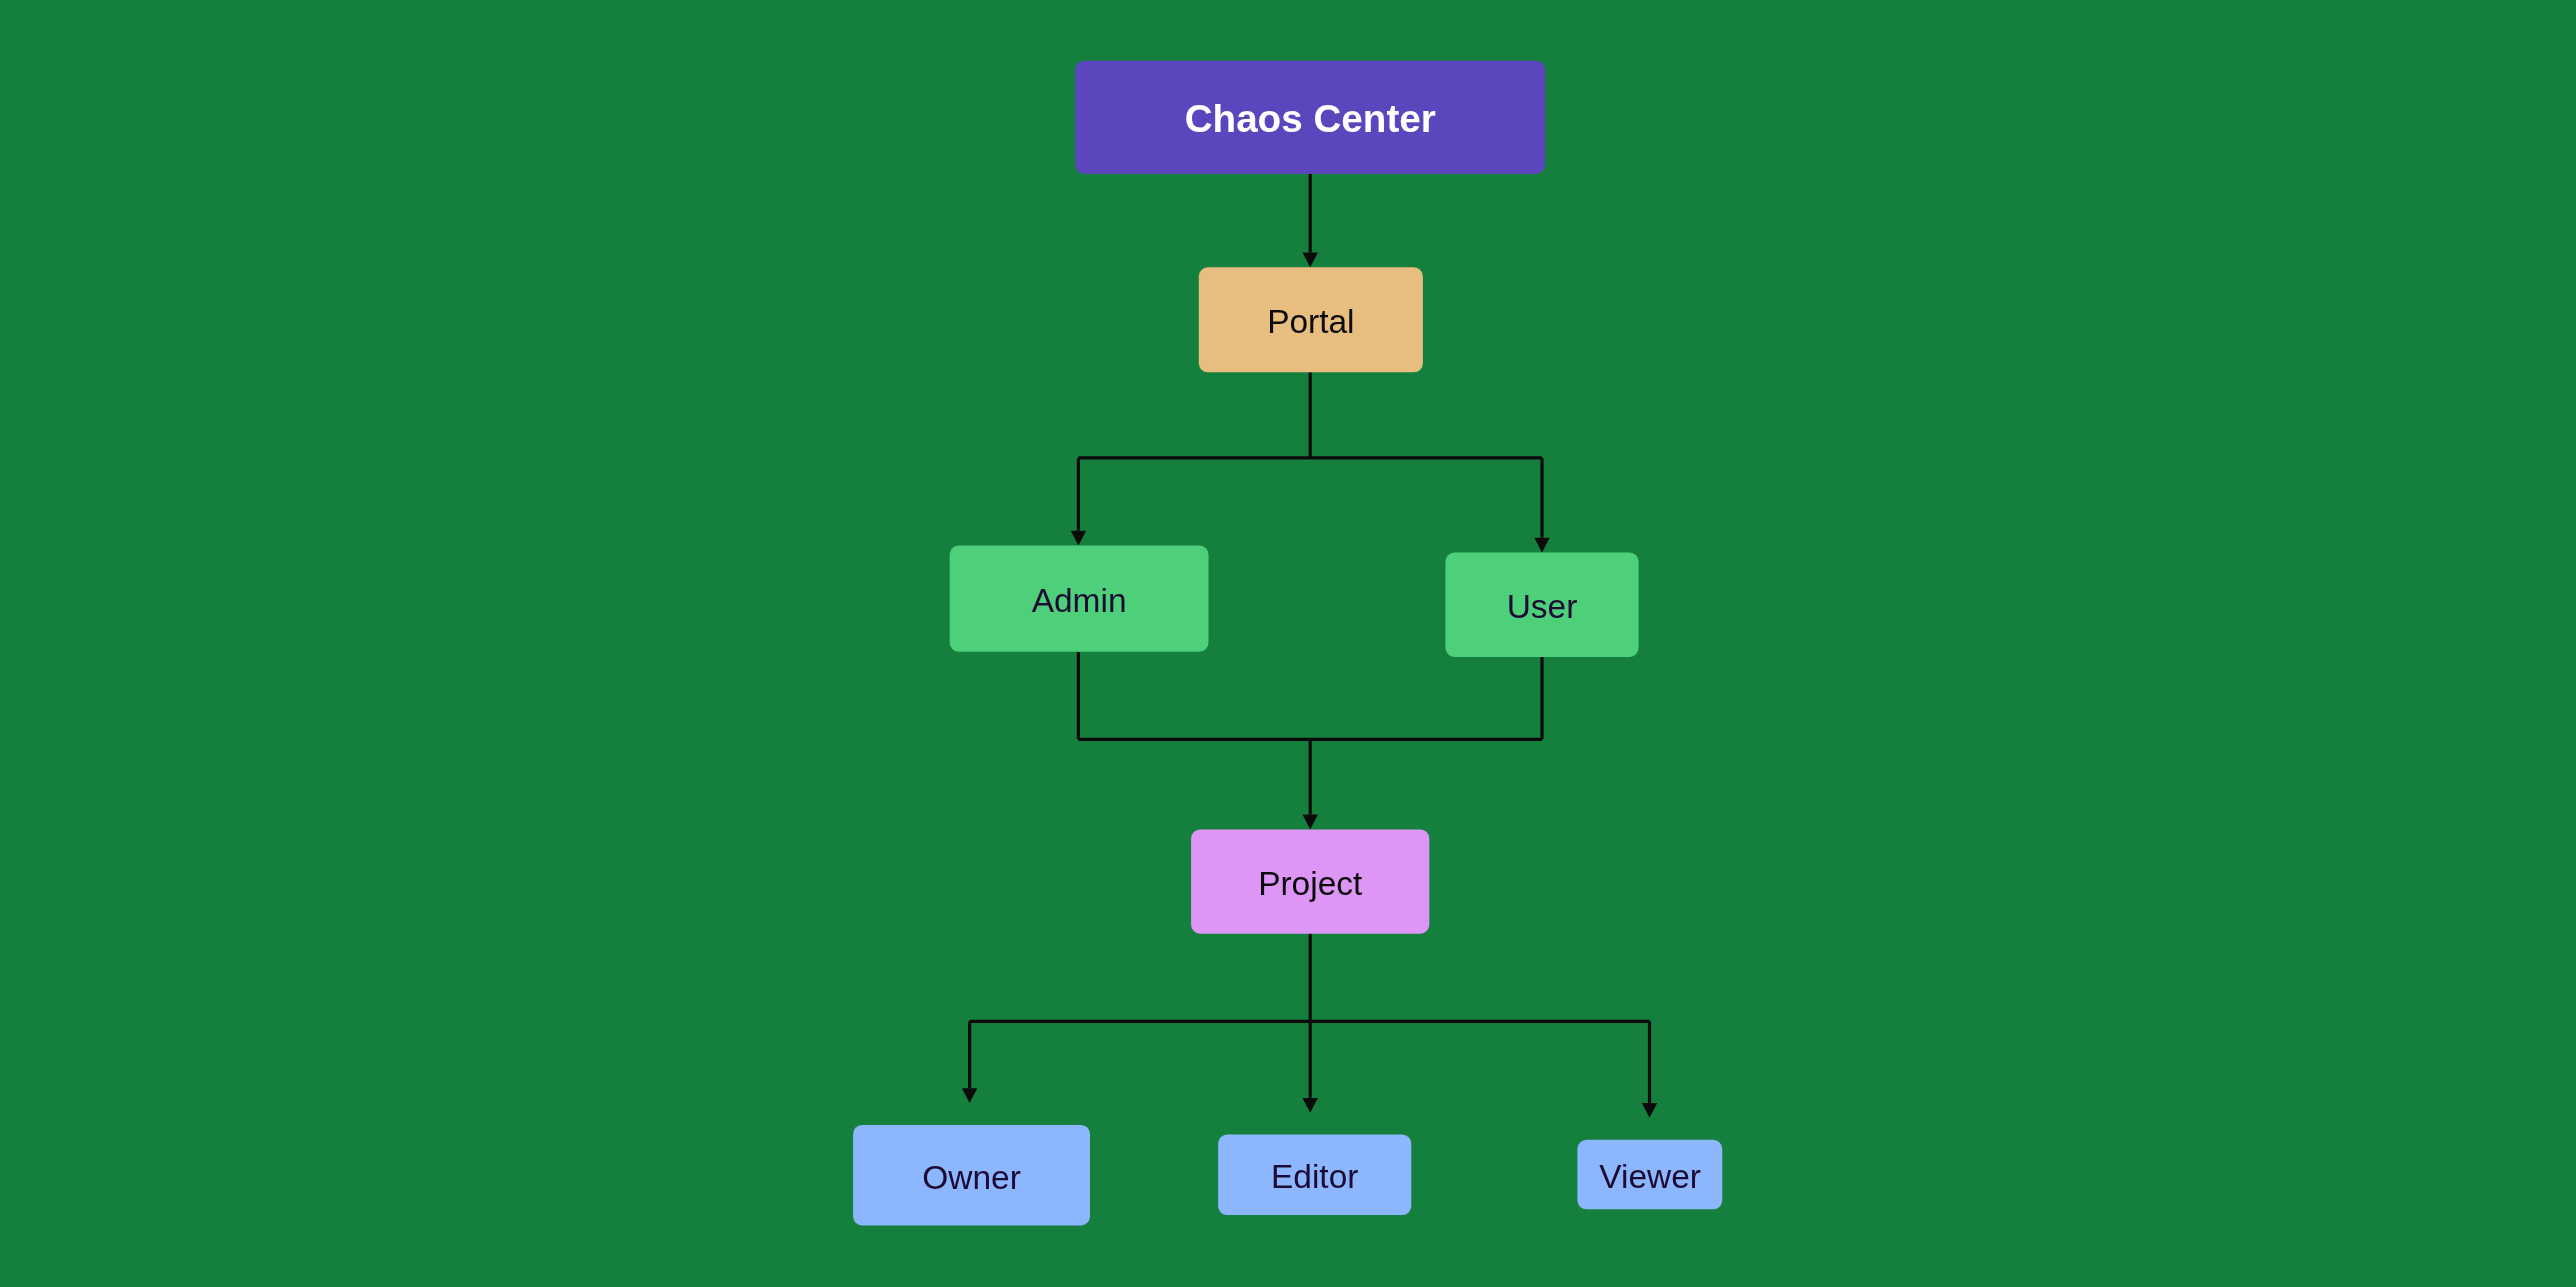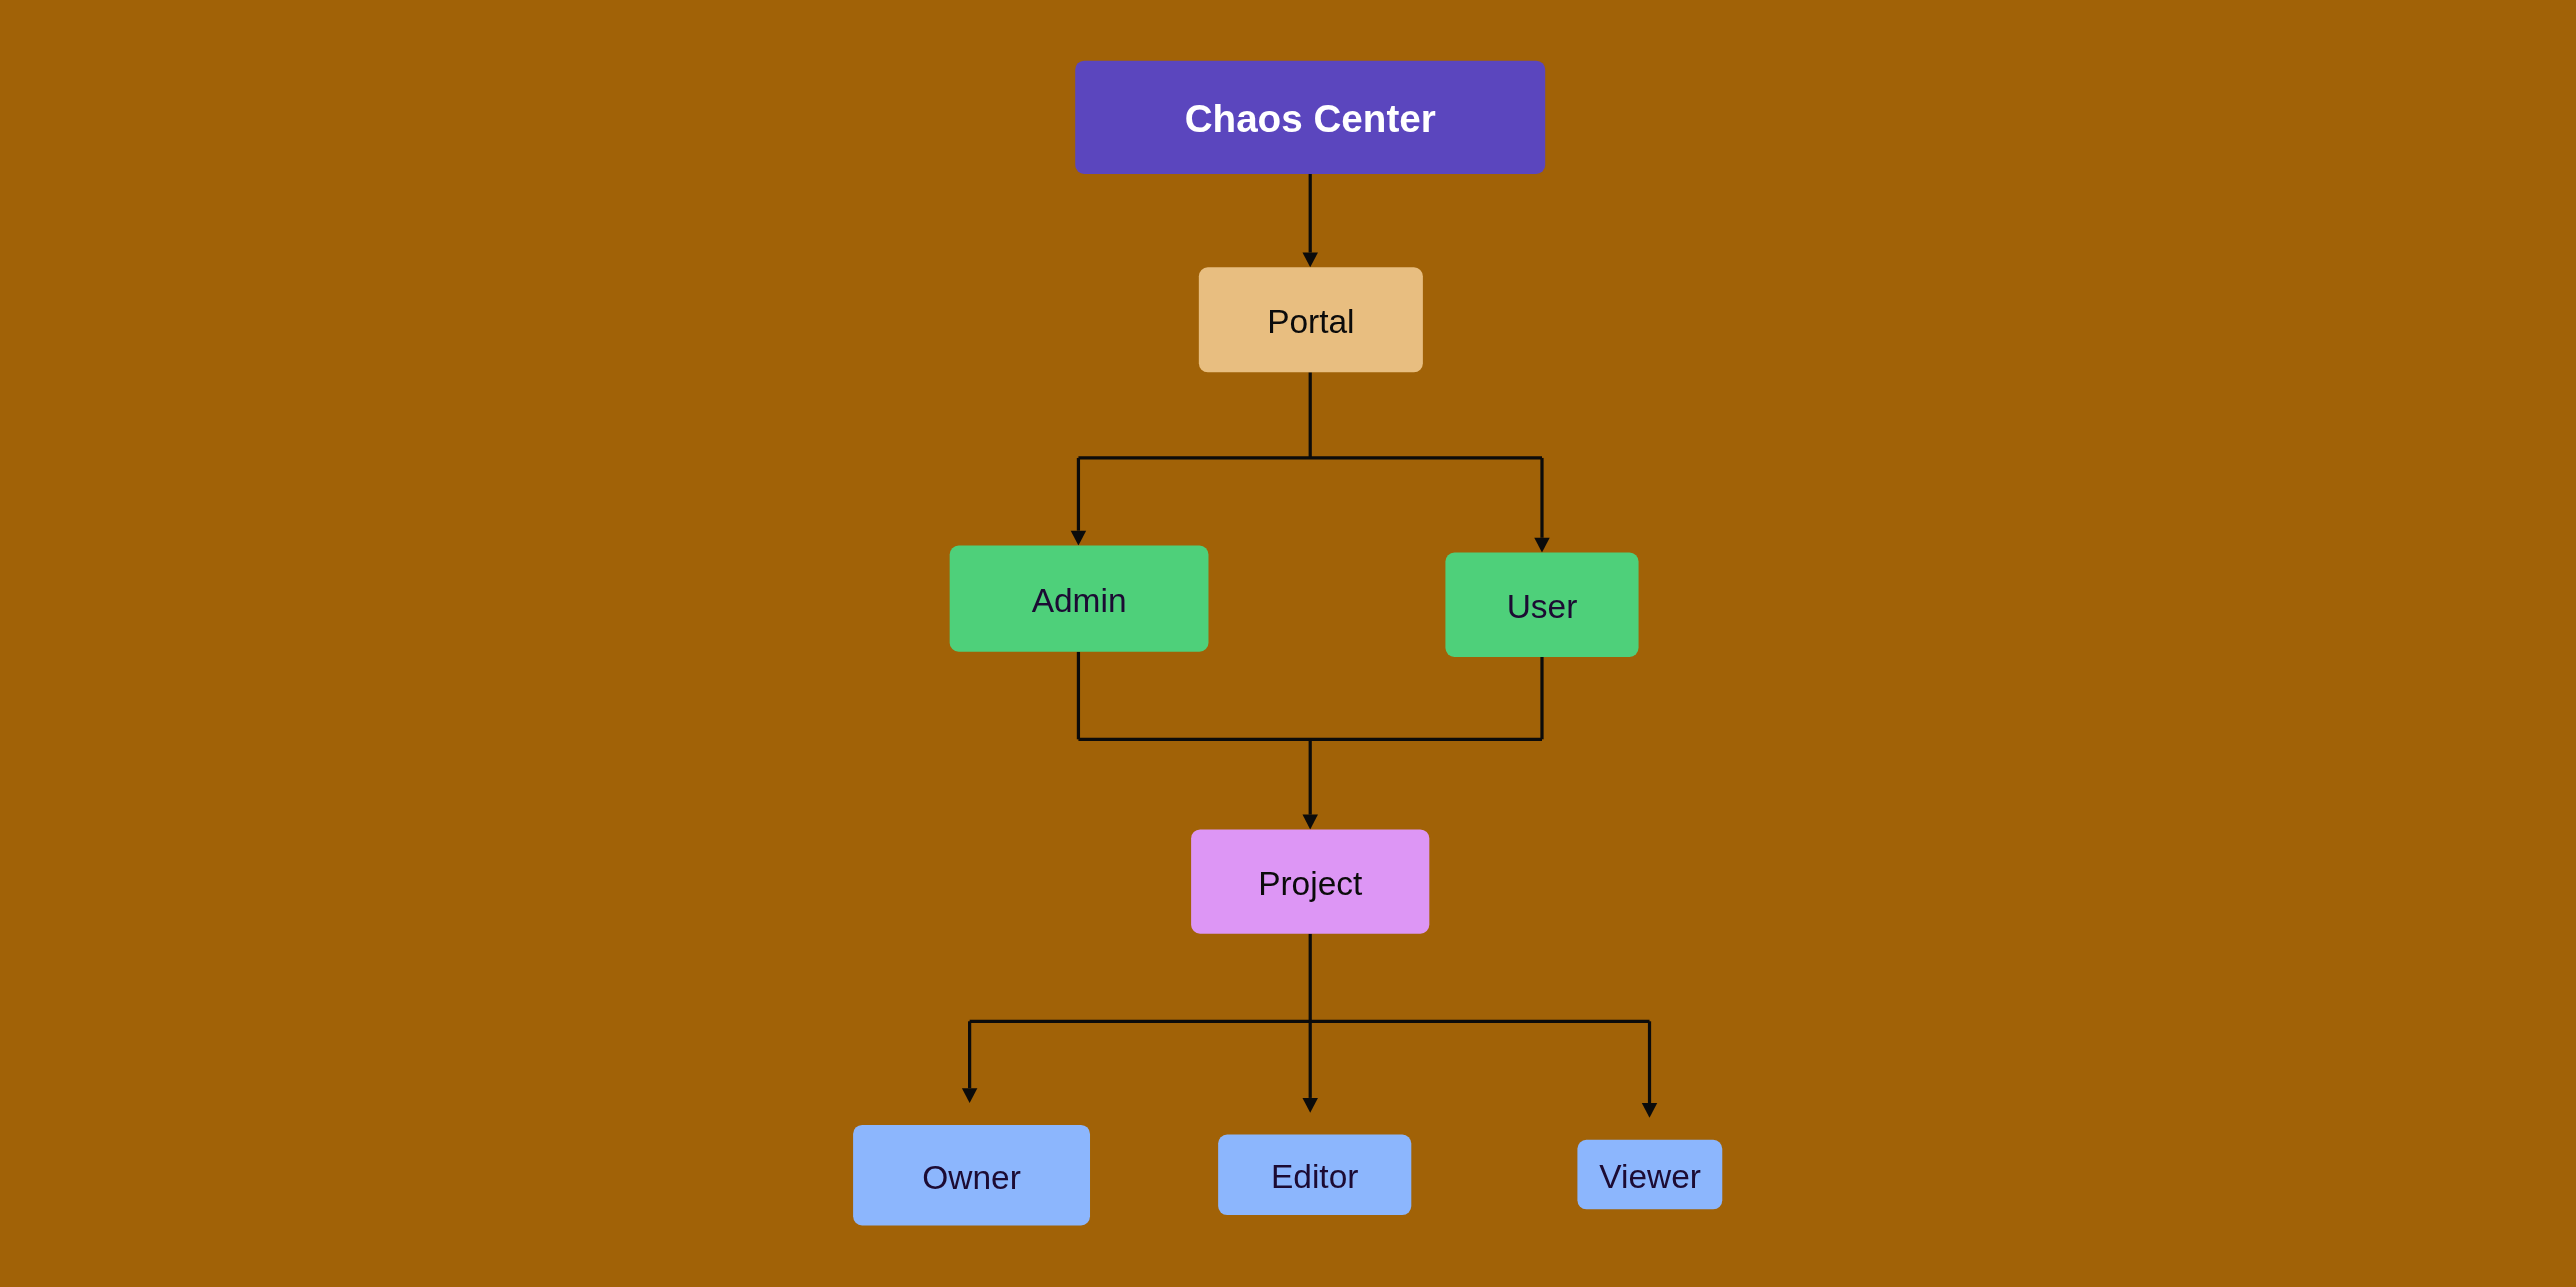--- a/index.html
+++ b/index.html
@@ -7,21 +7,21 @@
     padding: 0;
     background: #ffffff;
   }
   body {
     font-family: "Liberation Sans", sans-serif;
   }
   #diagram-root {
     position: relative;
     width: 2576px;
     height: 1288px;
-    background: #a16207;
+    background: #15803d;
     overflow: hidden;
   }
   #flow-svg {
     position: absolute;
     top: 0;
     left: 0;
     width: 2576px;
     height: 1288px;
     display: block;
   }

